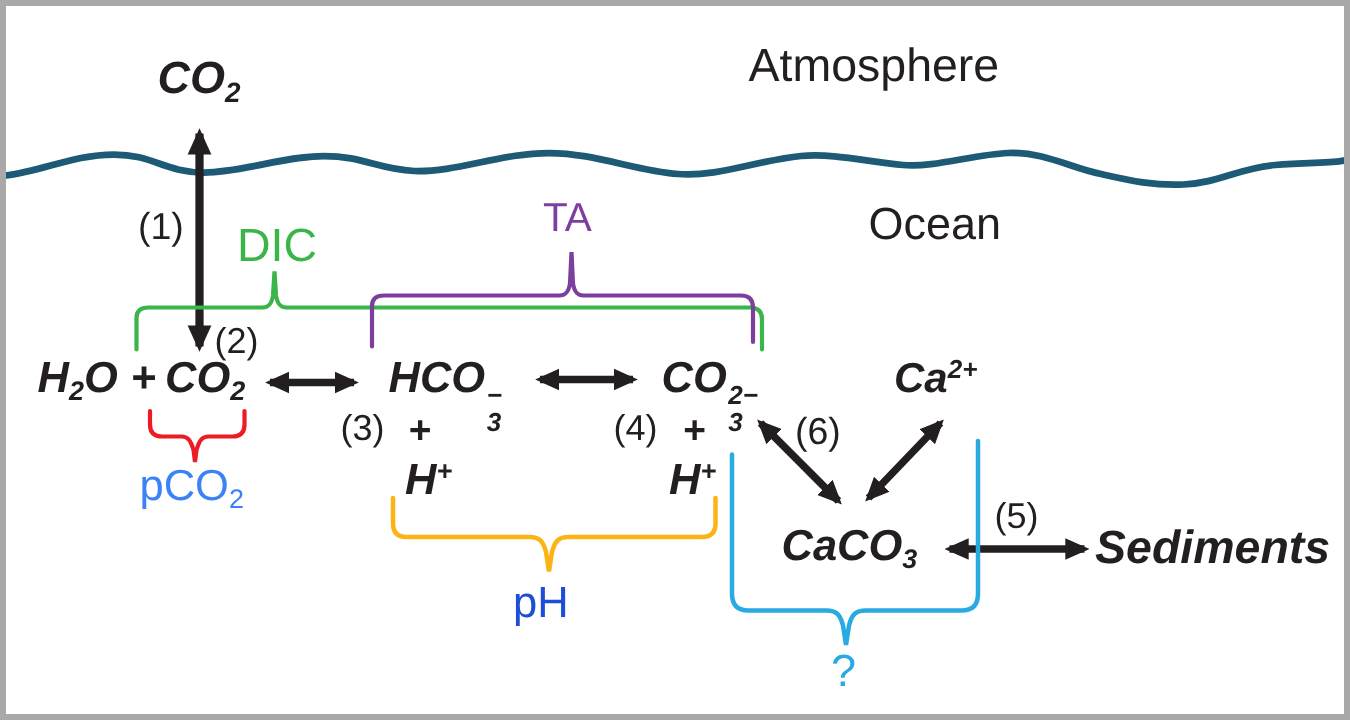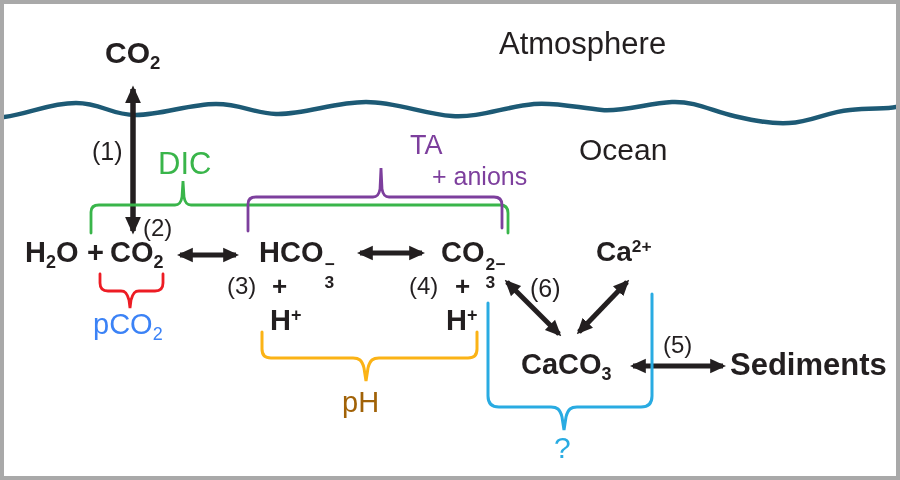--- a/index.html
+++ b/index.html
@@ -3,29 +3,29 @@
 <meta charset="utf-8">
 <style>
   html,body{margin:0;padding:0;background:#e8e8e8;}
   #stage{
     position:relative;width:900px;height:480px;box-sizing:border-box;
     background:#ffffff;border:4px solid #a9a9a9;overflow:hidden;
     font-family:"Liberation Sans", sans-serif;color:#231f20;
   }
   #diagram-svg{position:absolute;left:0;top:0;}
   .t{position:absolute;white-space:nowrap;line-height:1;}
-  .bold{font-weight:bold;}
+  .bold{font-weight:bold;font-style:italic;}
   sub{font-size:0.62em;line-height:0;vertical-align:-0.32em;}
   sup{font-size:0.62em;line-height:0;vertical-align:0.5em;}
   .stack{display:inline-flex;flex-direction:column;align-items:flex-start;
          font-size:0.60em;line-height:1.02;vertical-align:-0.48em;margin-left:1px;}
   .green{color:#39b54a;}
-  .purple{color:#7d3f9d;margin-left:48px;}
+  .purple{color:#7d3f9d;}
   .red{color:#3b82f6;}
-  .yellow{color:#a16207;}
+  .yellow{color:#1d4ed8;}
   .cyan{color:#29abe2;}
 </style>
 </head>
 <body>
 
 <div id="stage">
 
   <svg id="diagram-svg" width="892" height="472" viewBox="0 0 892 472">
     <defs>
       <marker id="ah" viewBox="0 0 10 10" refX="8" refY="5" markerWidth="3.2" markerHeight="3.2" orient="auto-start-reverse">
@@ -73,21 +73,20 @@
 
   <div class="t" style="left:88px;top:135px;font-size:25px">(1)</div>
   <div class="t" style="left:139px;top:212px;font-size:24px">(2)</div>
   <div class="t" style="left:223px;top:270px;font-size:24px">(3)</div>
   <div class="t" style="left:405px;top:270px;font-size:24px">(4)</div>
   <div class="t" style="left:659px;top:329px;font-size:24px">(5)</div>
   <div class="t" style="left:526px;top:272px;font-size:25px">(6)</div>
 
   <div class="t green" style="left:154px;top:144px;font-size:31px">DIC</div>
   <div class="t purple" style="left:358px;top:128px;font-size:27px">TA</div>
-  <div class="t purple" style="left:380px;top:160px;font-size:25px">+ anions</div>
 
   <div class="t bold" style="left:21px;top:234px;font-size:29px"><span>H</span><sub>2</sub><span>O</span></div>
   <div class="t bold" style="left:83px;top:234px;font-size:29px">+</div>
   <div class="t bold" style="left:106px;top:234px;font-size:29px"><span>CO</span><sub>2</sub></div>
   <div class="t bold" style="left:255px;top:234px;font-size:29px"><span>HCO</span><span class="stack">
         <span>−</span>
         <span>3</span>
       </span></div>
   <div class="t bold" style="left:437px;top:234px;font-size:29px"><span>CO</span><span class="stack">
         <span>2−</span>

